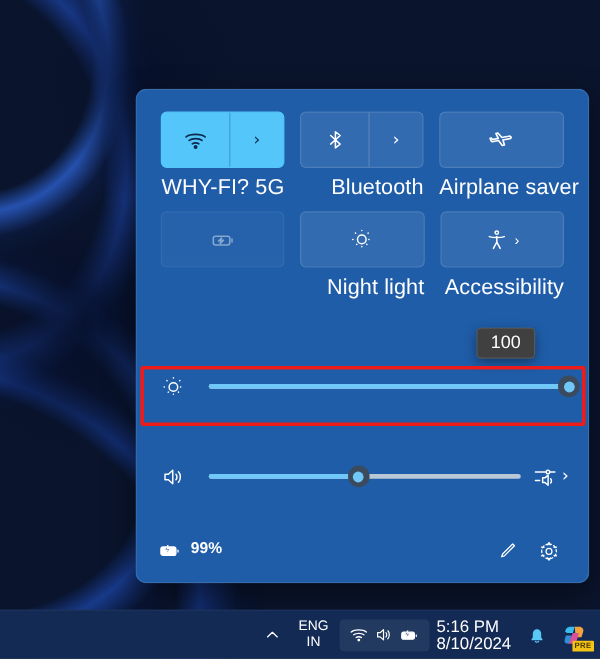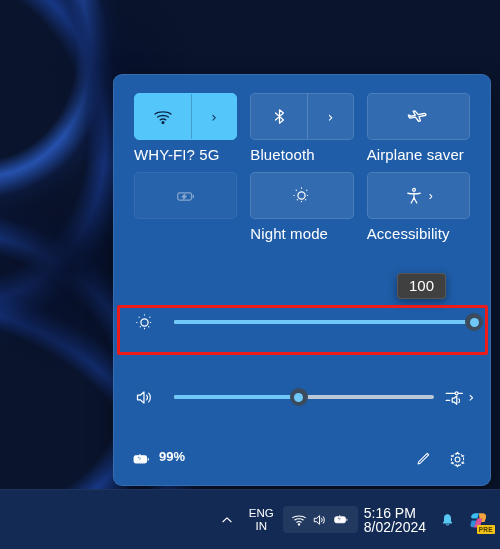--- a/index.html
+++ b/index.html
@@ -109,23 +109,23 @@
   .tile .half-right {
     display: flex; align-items: center; justify-content: center;
     height: 100%;
   }
   .tile .half-left { width: 56px; }
   .tile .half-right { flex: 1; border-left: 1px solid rgba(255,255,255,.18); }
   .tile.on .half-right { border-left-color: rgba(10,40,80,.25); }
 
   .tile-label {
     margin-top: 6px;
-    text-align: left;
+    text-align: right;
     color: #ffffff;
-    font-size: 15px;
+    font-size: 18px;
     letter-spacing: .1px;
     white-space: nowrap;
   }
   .tile-label.dim { color: rgba(220,232,245,.52); }
 
   .ico { display: block; }
   .ico-white path, .ico-white circle, .ico-white line, .ico-white rect, .ico-white polyline, .ico-white polygon {
     stroke: #ffffff;
   }
   .ico-dark path, .ico-dark circle, .ico-dark line, .ico-dark polyline {
@@ -251,21 +251,21 @@
     border-radius: 2px;
     box-sizing: border-box;
     z-index: 40;
     pointer-events: none;
   }
 
   
   #taskbar {
     position: absolute;
     left: 0; right: 0; bottom: 0;
-    height: 60px;
+    height: 41px;
     background: #122a54;
     border-top: 1px solid rgba(255,255,255,.05);
     display: flex;
     align-items: center;
     justify-content: flex-end;
     padding-right: 6px;
     box-sizing: border-box;
   }
   #tray-expand {
     width: 26px; height: 32px;
@@ -394,21 +394,21 @@
         </div>
 
         <div class="tile-cell">
           <div class="tile">
             <svg class="ico ico-white" width="21" height="21" viewBox="0 0 24 24" fill="none" stroke-width="1.4" stroke-linecap="round">
               <circle cx="12" cy="12" r="4.1"></circle>
               <path d="M12 3.4 L12 5.3 M12 18.7 L12 20.6 M3.4 12 L5.3 12 M18.7 12 L20.6 12
                        M5.9 5.9 L7.3 7.3 M16.7 16.7 L18.1 18.1 M18.1 5.9 L16.7 7.3 M7.3 16.7 L5.9 18.1" stroke-dasharray="0.2 2.6"></path>
             </svg>
           </div>
-          <div class="tile-label">Night mode</div>
+          <div class="tile-label">Night light</div>
         </div>
 
         <div class="tile-cell">
           <div class="tile">
             <svg class="ico ico-white" width="20" height="20" viewBox="0 0 24 24" fill="none" stroke-width="1.5" stroke-linecap="round" stroke-linejoin="round">
               <circle cx="12" cy="4.6" r="1.7"></circle>
               <path d="M4.5 8.6 C7.5 9.9 16.5 9.9 19.5 8.6"></path>
               <path d="M12 8.6 L12 14.2"></path>
               <path d="M12 14.2 L8.6 20.4 M12 14.2 L15.4 20.4"></path>
             </svg>
@@ -520,21 +520,21 @@
       </svg>
       <svg class="ico ico-white" width="17" height="17" viewBox="0 0 24 24" fill="none" stroke-width="1.3" stroke-linejoin="round">
         <rect x="2.5" y="8.2" width="15" height="8.4" rx="2.2" fill="#ffffff" stroke="#ffffff"></rect>
         <path d="M19.6 11 L19.6 13.8" stroke="#ffffff"></path>
         <path d="M9.6 6.2 L6.2 11.2 L9.0 11.2 L7.6 15.6 L11.6 10.1 L8.7 10.1 Z" fill="#122a54" stroke="#122a54" stroke-width="1"></path>
       </svg>
     </div>
 
     <div id="tray-clock">
       <div>5:16 PM</div>
-      <div>8/02/2024</div>
+      <div>8/10/2024</div>
     </div>
 
     <div id="tray-notification">
       <svg width="17" height="17" viewBox="0 0 24 24" fill="none" stroke="#5ac8f5" stroke-width="1.5" stroke-linecap="round" stroke-linejoin="round">
         <path d="M6.2 17 L17.8 17 L16.2 14.6 L16.2 10.4 C16.2 7.6 14.3 5.4 12 5.4
                  C9.7 5.4 7.8 7.6 7.8 10.4 L7.8 14.6 Z" fill="#5ac8f5" stroke="#5ac8f5"></path>
         <path d="M10.2 19.2 C10.6 20.1 13.4 20.1 13.8 19.2" stroke="#5ac8f5"></path>
       </svg>
     </div>
 

